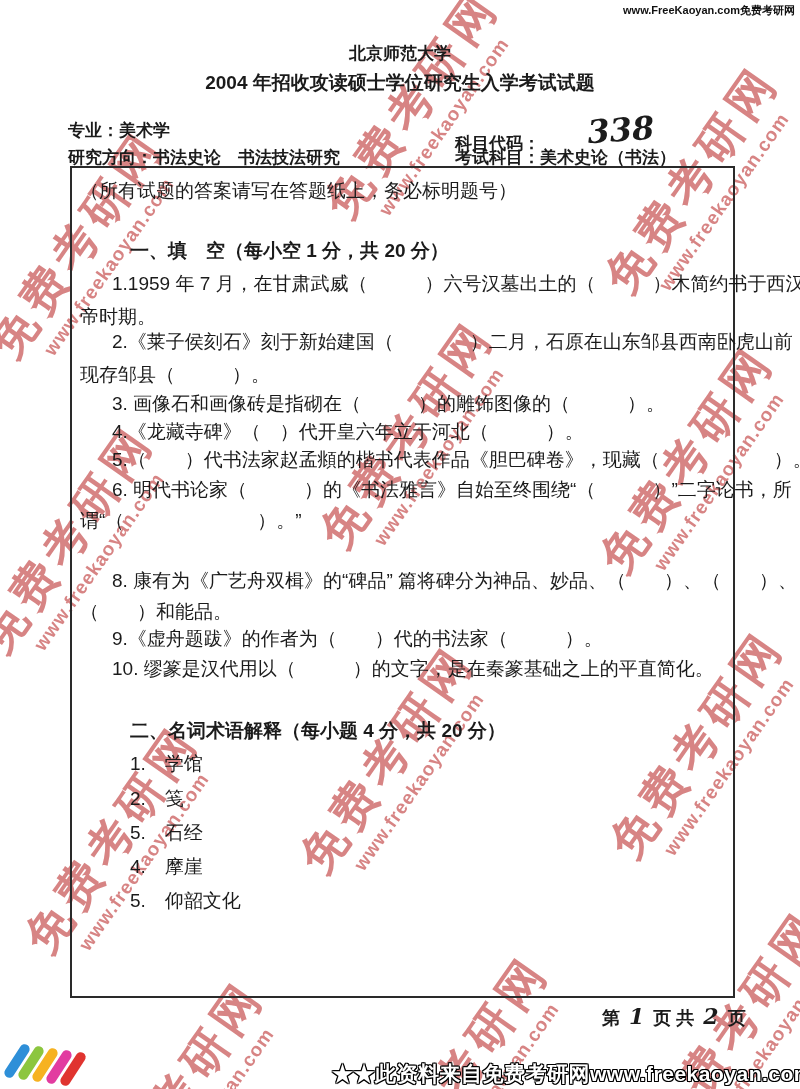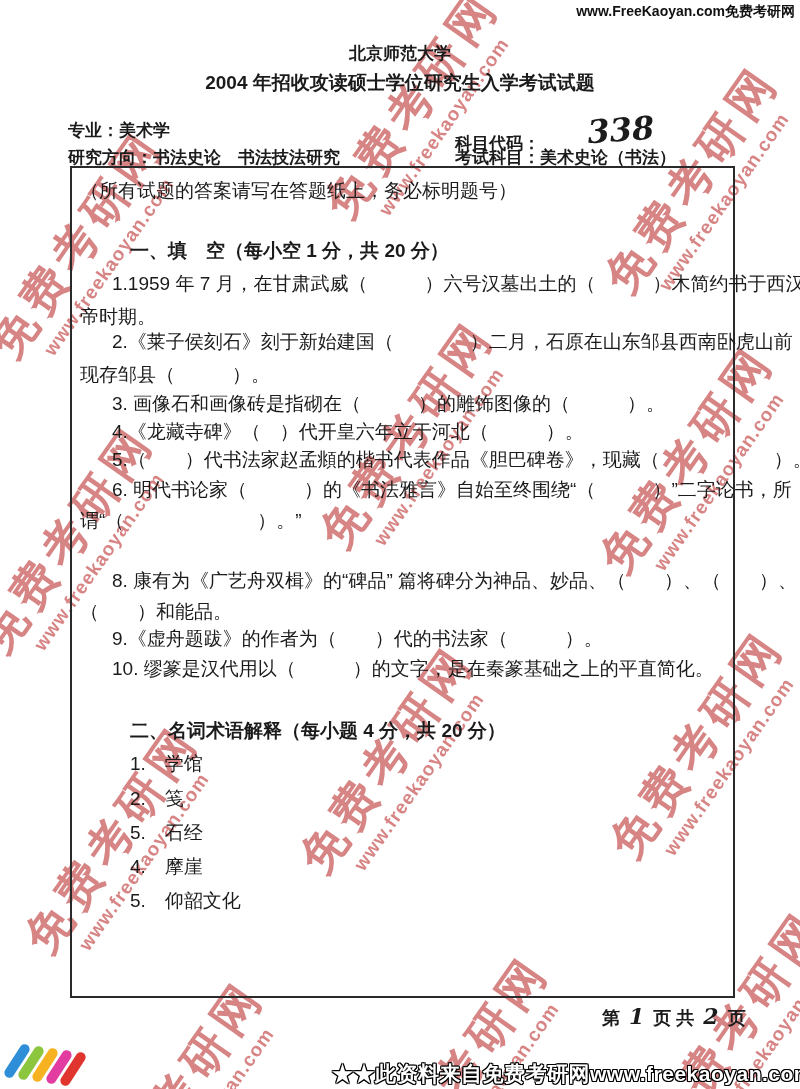--- a/index.html
+++ b/index.html
@@ -24,21 +24,21 @@
     white-space:nowrap;
   }
   .wm-big{font-size:46px;font-weight:700;letter-spacing:7px;}
   .wm-small{font-size:19px;font-weight:700;letter-spacing:1px;margin-top:-3px;}
 
   
   .content{position:absolute;inset:0;z-index:1;}
 
   .site-header{
     position:absolute;top:3px;right:5px;
-    font-size:14px;font-weight:700;color:#111;
+    font-size:11px;font-weight:700;color:#111;
     white-space:nowrap;
   }
   .title{
     position:absolute;top:42px;left:0;width:100%;
     text-align:center;font-size:17px;font-weight:700;
   }
   .subtitle{
     position:absolute;top:70px;left:0;width:100%;
     text-align:center;font-size:19px;font-weight:700;
   }

